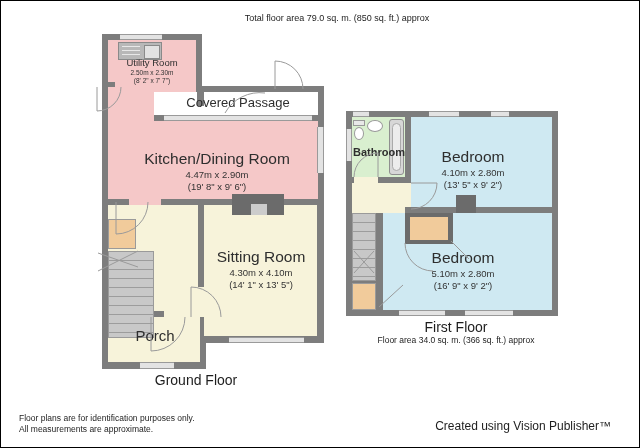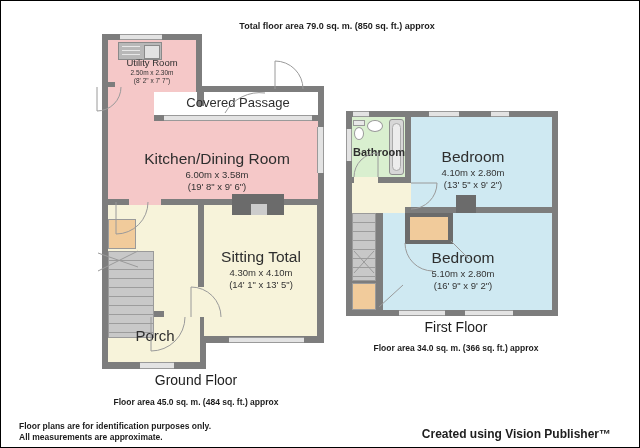--- a/index.html
+++ b/index.html
@@ -22,21 +22,21 @@
   .white{background:#ffffff;}
   .stairs{position:absolute;background:repeating-linear-gradient(180deg,#c8c8c8 0 8px,#9c9c9c 8px 9px);border:1px solid #9a9a9a;box-sizing:border-box;}
   .lbl{position:absolute;transform:translateX(-50%);white-space:nowrap;text-align:center;color:#2e2e2e;}
   .room-name{font-size:15.5px;}
   .room-name-md{font-size:15px;}
   .room-name-sm{font-size:11px;font-weight:bold;}
   .room-name-xs{font-size:9.5px;}
   .dims{font-size:9.5px;color:#333;}
   .dims-xs{font-size:6.5px;color:#333;}
   .floor-name{font-size:14px;font-weight:normal;color:#1d1d1d;}
-  .small-bold{font-size:9px;font-weight:bold;color:#1d1d1d;margin-top:8px;}
+  .small-bold{font-size:9px;font-weight:normal;color:#1d1d1d;}
   .fixture{position:absolute;box-sizing:border-box;}
   svg.overlay{position:absolute;left:0;top:0;pointer-events:none;}
 </style>
 </head>
 <body>
 
 <div id="canvas">
 
   <div class="lbl small-bold" style="left:336px;top:12px;">Total floor area 79.0 sq. m. (850 sq. ft.) approx</div>
 
@@ -78,28 +78,27 @@
     <div class="darkfix" style="left:218px;top:193px;width:52px;height:21px;"></div>
     <div class="fixture" style="left:237px;top:203px;width:16px;height:11px;background:#cccccc;"></div>
     <div class="orange" style="left:94px;top:218px;width:28px;height:30px;border:1px solid #9a9a9a;box-sizing:border-box;"></div>
     <div class="stairs" style="left:94px;top:250px;width:46px;height:87px;"></div>
 
     <div class="lbl room-name-xs" style="left:138px;top:56px;">Utility Room</div>
     <div class="lbl dims-xs" style="left:138px;top:68px;">2.50m x 2.30m</div>
     <div class="lbl dims-xs" style="left:138px;top:76px;">(8' 2" x 7' 7")</div>
     <div class="lbl" style="left:224px;top:94px;font-size:13px;">Covered Passage</div>
     <div class="lbl room-name" style="left:203px;top:149px;">Kitchen/Dining Room</div>
-    <div class="lbl dims" style="left:203px;top:168px;">6.00m x 3.58m</div>
+    <div class="lbl dims" style="left:203px;top:168px;">4.47m x 2.90m</div>
     <div class="lbl dims" style="left:203px;top:180px;">(19' 8" x 9' 6")</div>
-    <div class="lbl room-name" style="left:247px;top:247px;">Sitting Total</div>
+    <div class="lbl room-name" style="left:247px;top:247px;">Sitting Room</div>
     <div class="lbl dims" style="left:247px;top:266px;">4.30m x 4.10m</div>
     <div class="lbl dims" style="left:247px;top:278px;">(14' 1" x 13' 5")</div>
     <div class="lbl room-name-md" style="left:141px;top:326px;">Porch</div>
     <div class="lbl floor-name" style="left:182px;top:371px;">Ground Floor</div>
-    <div class="lbl small-bold" style="left:182px;top:388px;font-size:8.5px;">Floor area 45.0 sq. m. (484 sq. ft.) approx</div>
   </div>
 
   <div class="abs" style="left:0;top:0;width:640px;height:448px;">
 
     <div class="wall" style="left:345px;top:110px;width:212px;height:205px;"></div>
 
     <div class="room green" style="left:351px;top:116px;width:53px;height:60px;"></div>
     <div class="room cream" style="left:351px;top:182px;width:53px;height:30px;"></div>
     <div class="room cream" style="left:353px;top:176px;width:24px;height:6px;"></div>
     <div class="room blue" style="left:410px;top:116px;width:141px;height:90px;"></div>

